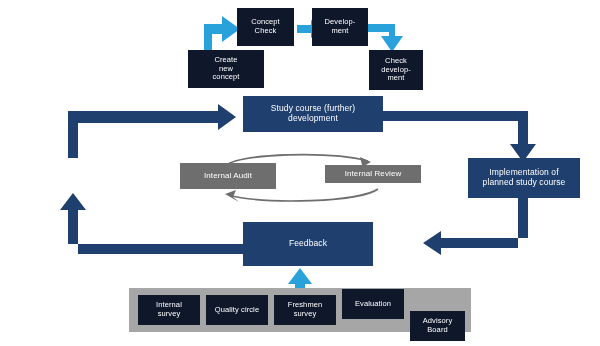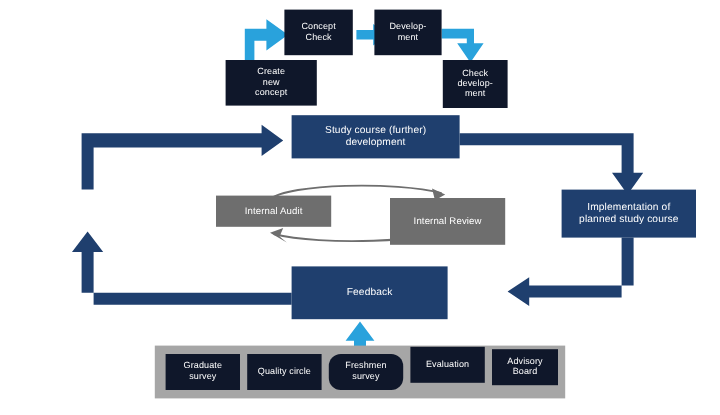--- a/index.html
+++ b/index.html
@@ -125,30 +125,30 @@
 development</div>
 
 
   <div class="box box-dark t-main" style="left:468px; top:158px; width:112px; height:40px;">Implementation of
 planned study course</div>
 
   <div class="box box-dark t-main" style="left:243px; top:222px; width:130px; height:44px;">Feedback</div>
 
   <div class="box box-gray t-mid" style="left:180px; top:163px; width:96px; height:26px;">Internal Audit</div>
 
-  <div class="box box-gray t-mid" style="left:325px; top:165px; width:96px; height:39px;">Internal Review</div>
+  <div class="box box-gray t-mid" style="left:325px; top:165px; width:96px; height:18px;">Internal Review</div>
 
   <div class="bar-gray" style="left:129px; top:288px; width:342px; height:44px;"></div>
 
-  <div class="box box-light t-small" style="left:138px; top:295px; width:62px; height:30px;">Graduate
+  <div class="box box-light t-small" style="left:138px; top:295px; width:62px; height:30px;">Internal
 survey</div>
 
   <div class="box box-light t-small" style="left:206px; top:295px; width:62px; height:30px;">Quality circle</div>
 
-  <div class="box box-light t-small" style="left:274px; top:295px; width:62px; height:30px;border-radius:10px;">Freshmen
+  <div class="box box-light t-small" style="left:274px; top:295px; width:62px; height:30px;">Freshmen
 survey</div>
 
   <div class="box box-light t-small" style="left:342px; top:289px; width:62px; height:30px;">Evaluation</div>
 
-  <div class="box box-light t-small" style="left:410px; top:291px; width:55px; height:30px;">Advisory
+  <div class="box box-light t-small" style="left:410px; top:311px; width:55px; height:30px;">Advisory
 Board</div>
 
 </div>
 
 </body></html>

